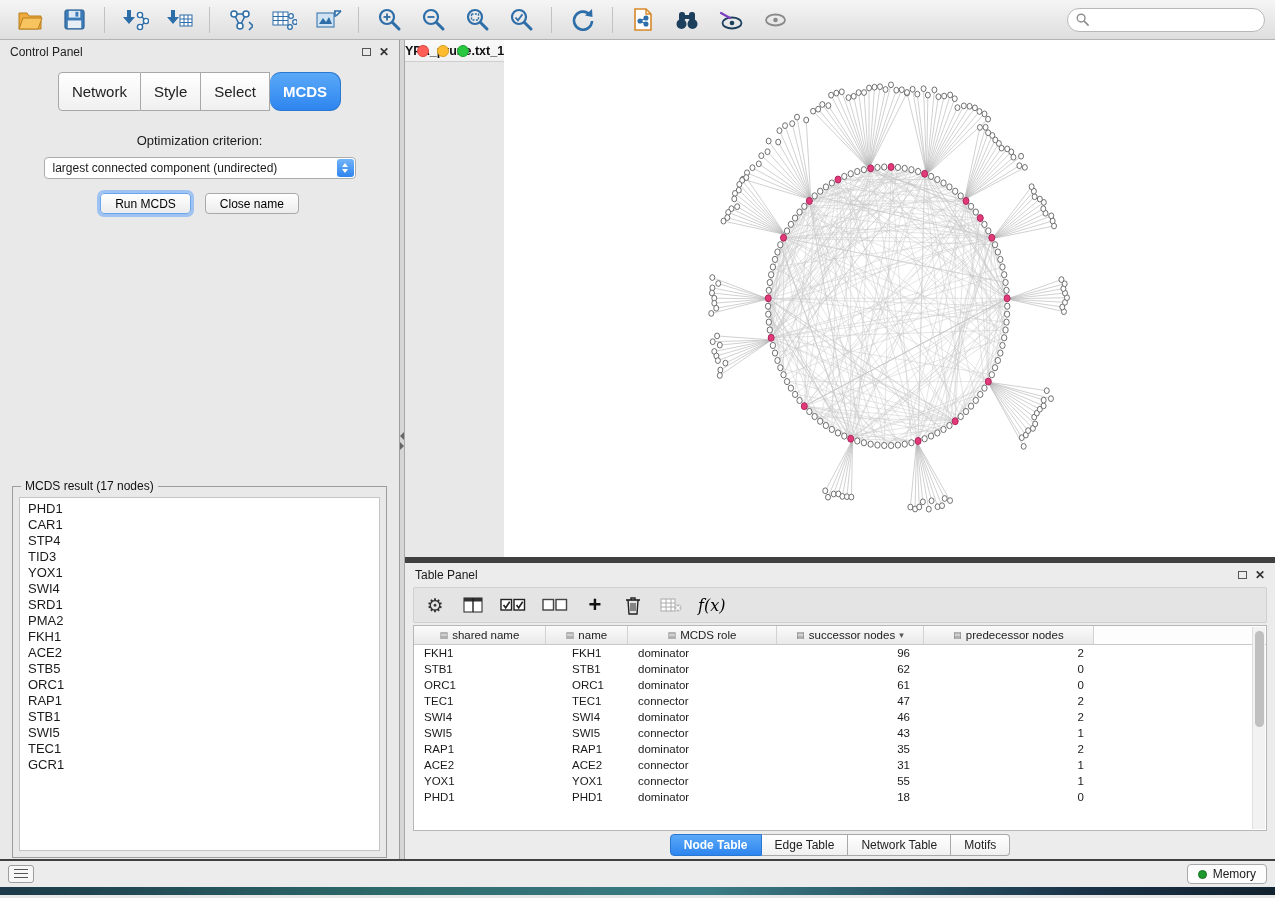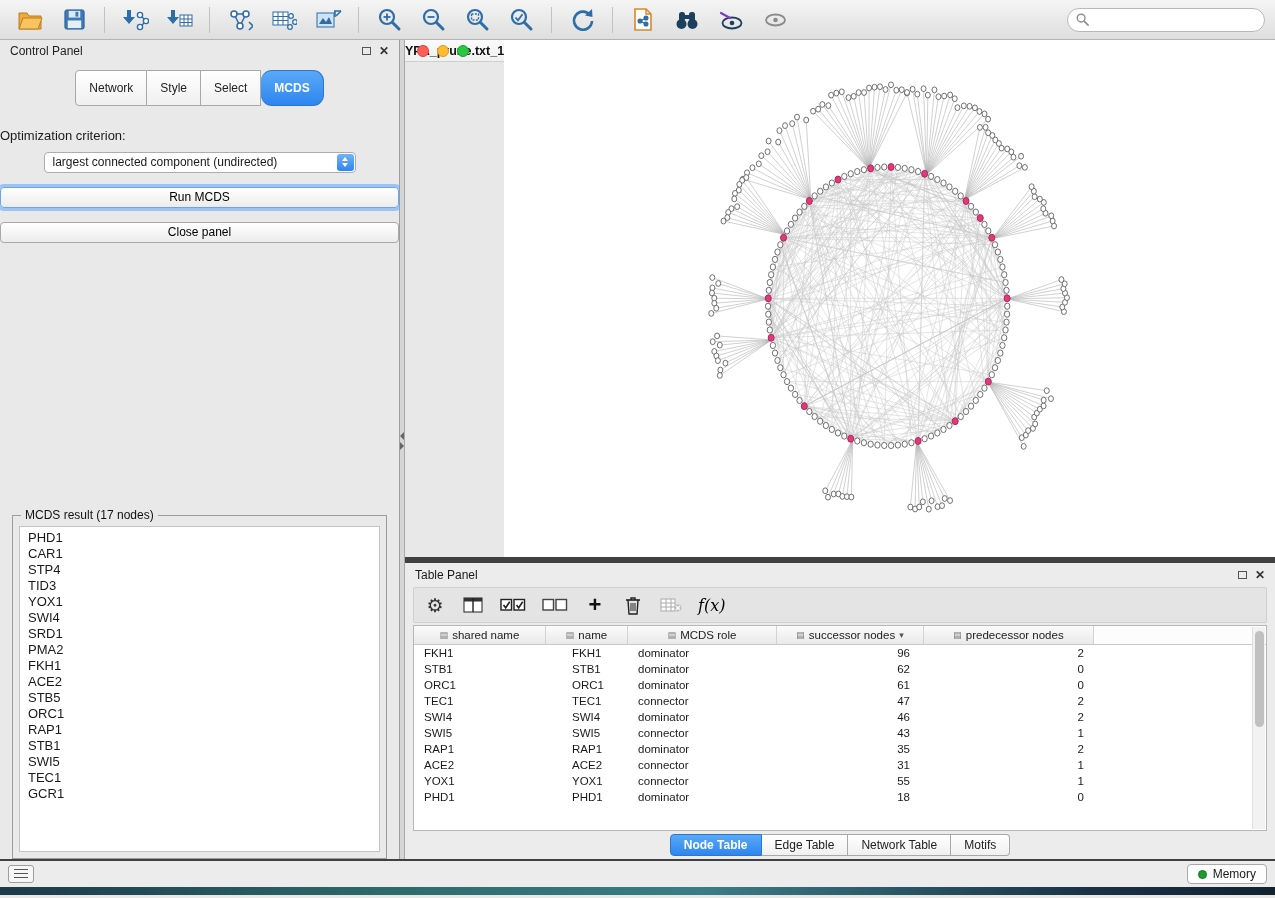--- a/index.html
+++ b/index.html
@@ -19,33 +19,33 @@
   
   .main { flex:1; display:flex; min-height:0; }
 
   
   .control-panel { width:400px; flex:0 0 400px; background:#e9e9e9; display:flex; flex-direction:column; border-right:1px solid #9e9e9e;}
   .cp-header { height:24px; display:flex; align-items:center; padding:0 10px; font-size:12px; color:#222;}
   .win-btns { margin-left:auto; display:flex; gap:8px; align-items:center;}
   .win-float { width:9px; height:8px; border:1.5px solid #555; display:inline-block;}
   .win-close { font-size:12px; color:#333; font-weight:bold; line-height:1;}
   .cp-tabs { display:flex; justify-content:center; margin-top:8px; }
-  .cp-tab { padding:10px 13px; font-size:12px; background:linear-gradient(#ffffff,#f0f0f0);
+  .cp-tab { padding:10px 13px; font-size:15px; background:linear-gradient(#ffffff,#f0f0f0);
     border:1px solid #a8a8a8; border-left:none; color:#222; cursor:default;}
   .cp-tab:first-child { border-left:1px solid #a8a8a8; border-radius:4px 0 0 4px;}
   .cp-tab:last-child { border-radius:0 4px 4px 0;}
   .cp-tab.sel { background:linear-gradient(#5aa9f8,#2e85ef); color:#fff; border-color:#2a77d0; font-weight:bold;border-radius:11px;}
-  .opt-label { margin-top:22px; font-size:13px; }
+  .opt-label { text-align:center; margin-top:22px; font-size:13px; }
   .dd { margin:9px auto 0; width:312px; height:22px; background:#fff; border:1px solid #ad
 ad; border:1px solid #adadad; border-radius:4px; display:flex; align-items:center; padding-left:8px; position:relative; font-size:12px;}
   .dd-step { position:absolute; right:1px; top:1px; bottom:1px; width:17px; border-radius:3px;
     background:linear-gradient(#72b4f9,#2e85ef); display:flex; flex-direction:column; align-items:center; justify-content:center; gap:2px;}
   .tri-up { width:0;height:0;border-left:3.5px solid transparent;border-right:3.5px solid transparent;border-bottom:4px solid #fff;}
   .tri-dn { width:0;height:0;border-left:3.5px solid transparent;border-right:3.5px solid transparent;border-top:4px solid #fff;}
-  .btn-row { display:flex; justify-content:center; gap:14px; margin-top:14px;flex-direction:column; }
+  .btn-row { display:flex; justify-content:center; gap:14px; margin-top:14px; }
   .mac-btn { height:21px; padding:0 14px; background:linear-gradient(#ffffff,#ececec);
     border:1px solid #a9a9a9; border-radius:4px; font-size:12px; font-family:"Liberation Sans",sans-serif;}
   .focus-ring { box-shadow:0 0 0 3px rgba(96,162,250,.55); border-color:#69a6ee; }
   .result-group { margin:272px 12px 0; height:372px; border:1px solid #9d9d9d; position:relative; }
   .result-legend { position:absolute; top:-8px; left:8px; background:#e9e9e9; padding:0 4px; font-size:12px; color:#111;}
   .result-list { position:absolute; top:10px; left:6px; right:6px; bottom:6px; background:#fff;
     border:1px solid #c4c4c4; overflow:hidden; padding:3px 0 0 8px;}
   .result-item { font-size:13px; line-height:16px; }
 
   
@@ -293,21 +293,21 @@
       <div class="opt-label">Optimization criterion:</div>
       <div class="dd">
         <span>largest connected component (undirected)</span>
         <span class="dd-step">
           <span class="tri-up"></span>
             <span class="tri-dn"></span>
         </span>
       </div>
       <div class="btn-row">
         <button class="mac-btn focus-ring">Run MCDS</button>
-        <button class="mac-btn">Close panel</button>
+        <button class="mac-btn">Close name</button>
       </div>
       <div class="result-group">
         <div class="result-legend">MCDS result (17 nodes)</div>
         <div class="result-list">
             <div class="result-item">PHD1</div>
             <div class="result-item">CAR1</div>
             <div class="result-item">STP4</div>
             <div class="result-item">TID3</div>
             <div class="result-item">YOX1</div>
             <div class="result-item">SWI4</div>

